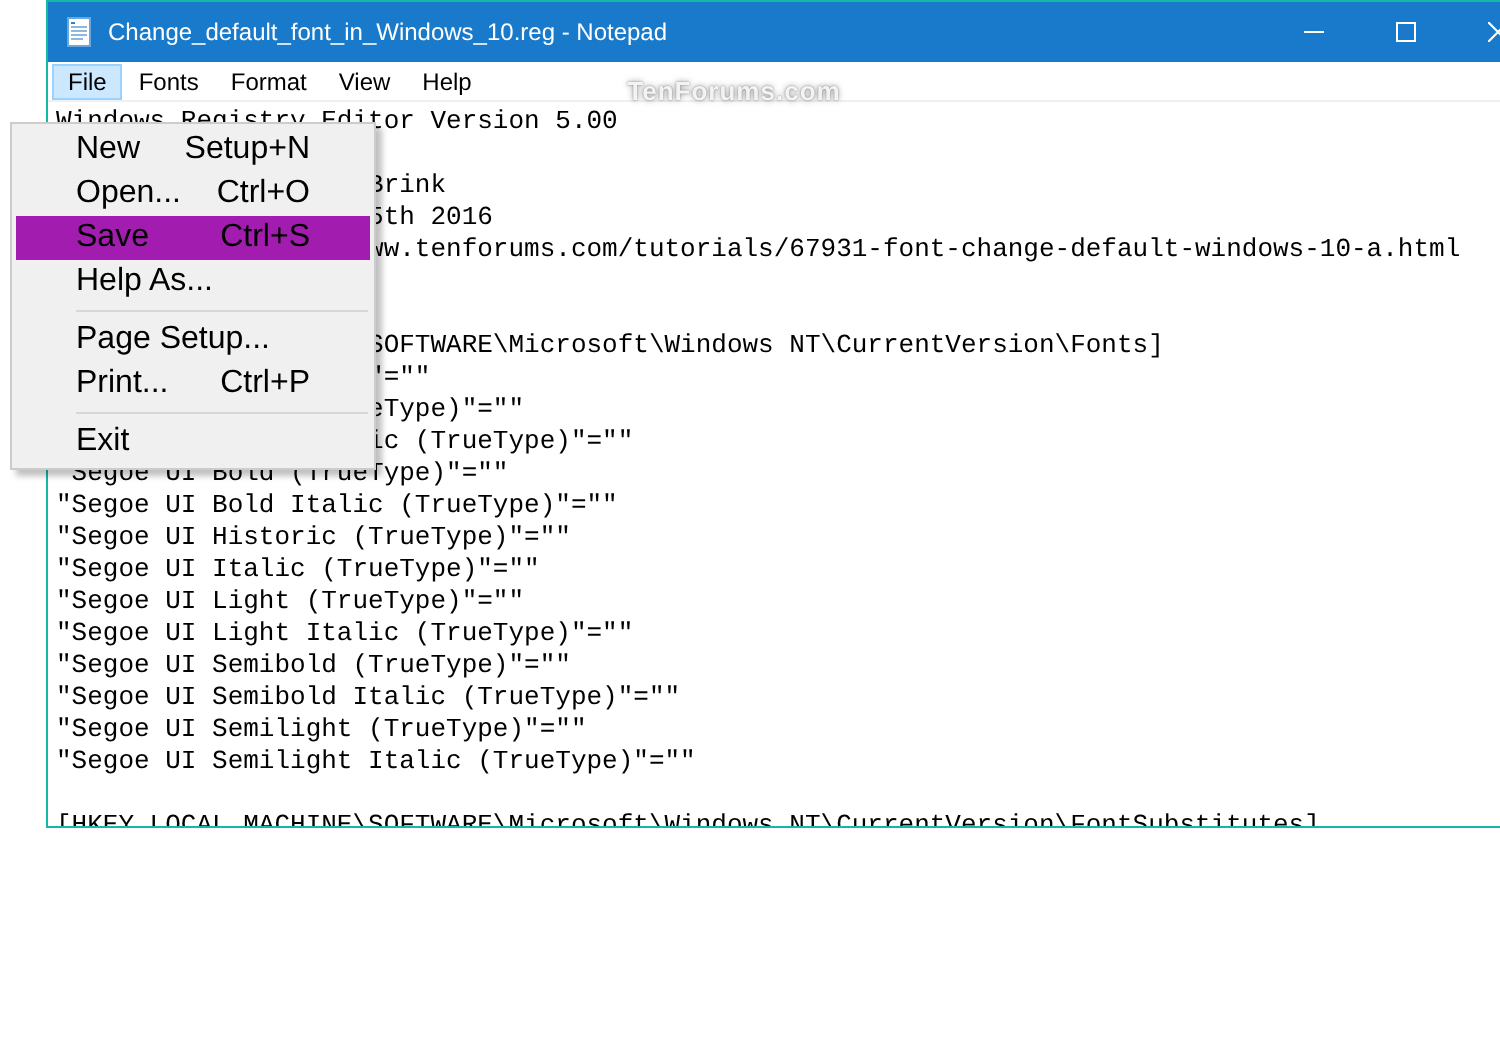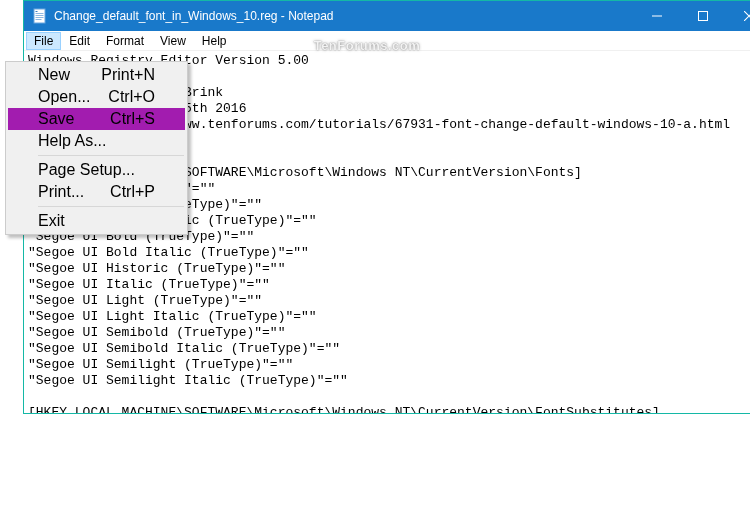--- a/index.html
+++ b/index.html
@@ -55,21 +55,21 @@
       <div class="btn close">
         <svg width="10" height="10" viewBox="0 0 10 10">
             <path d="M0 0 L10 10 M10 0 L0 10" stroke="#fff" stroke-width="1.1"></path>
           </svg>
       </div>
     </div>
   </div>
 
   <div class="menubar">
     <div class="mitem active">File</div>
-    <div class="mitem">Edit</div>
+    <div class="mitem">Fonts</div>
     <div class="mitem">Format</div>
     <div class="mitem">View</div>
     <div class="mitem">Help</div>
   </div>
 
   <div class="content"><span>Windows Registry Editor Version 5.00</span>
 <span></span>
 <span>; Created by: Shawn Brink</span>
 <span>; Created on: July 25th 2016</span>
 <span>; Tutorial: http://www.tenforums.com/tutorials/67931-font-change-default-windows-10-a.html</span>
@@ -91,21 +91,21 @@
 <span>"Segoe UI Semilight Italic (TrueType)"=""</span>
 <span></span>
 <span>[HKEY_LOCAL_MACHINE\SOFTWARE\Microsoft\Windows NT\CurrentVersion\FontSubstitutes]</span>
 <span>"Segoe UI"="</span><span class="hl">Arial Bold</span><span>"</span></div>
 
 </div>
 
 <div class="dropdown">
   <div class="ditem">
     <span class="lab">New</span>
-    <span class="sc">Print+N</span>
+    <span class="sc">Setup+N</span>
   </div>
   <div class="ditem">
     <span class="lab">Open...</span>
     <span class="sc">Ctrl+O</span>
   </div>
   <div class="ditem hover">
     <span class="lab">Save</span>
     <span class="sc">Ctrl+S</span>
   </div>
   <div class="ditem">

